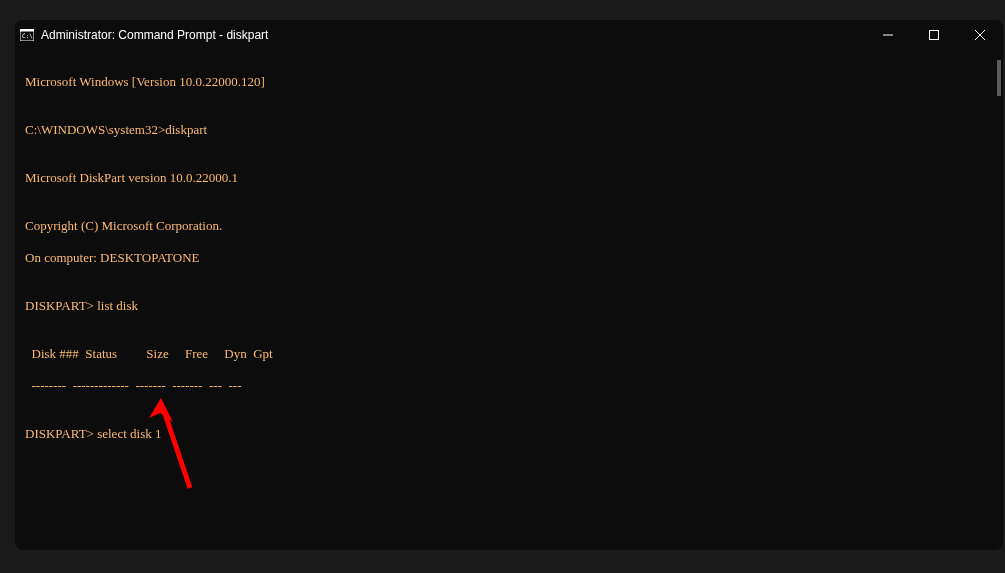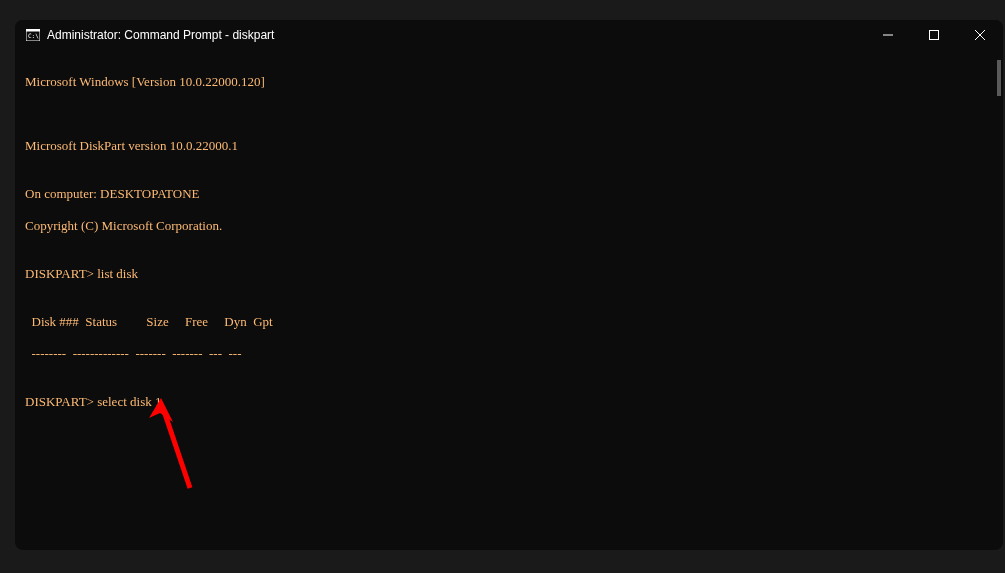--- a/index.html
+++ b/index.html
@@ -21,21 +21,21 @@
       background: #0c0c0c;
       border-radius: 8px;
       overflow: hidden;
       position: relative;
     }
     .titlebar {
       height: 30px;
       background: #0c0c0c;
       display: flex;
       align-items: center;
-      padding-left: 10px;
+      padding-left: 4px;
       color: #ffffff;
       font-family: "Segoe UI", sans-serif;
       font-size: 12px;
     }
     .titlebar-icon {
       width: 16px;
       height: 16px;
       margin-right: 6px;
       display: flex;
       align-items: center;
@@ -125,25 +125,26 @@
         <svg viewBox="0 0 10 10">
           <line x1="0" y1="0" x2="10" y2="10" stroke="#ffffff" stroke-width="1"></line>
           <line x1="10" y1="0" x2="0" y2="10" stroke="#ffffff" stroke-width="1"></line>
         </svg>
       </div>
     </div>
   </div>
   <div class="terminal-body">
 <span class="line">Microsoft Windows [Version 10.0.22000.120]</span>
 <span class="line"></span>
+<span class="line">C:\WINDOWS\system32&gt;diskpart</span>
 <span class="line"></span>
 <span class="line">Microsoft DiskPart version 10.0.22000.1</span>
 <span class="line"></span>
+<span class="line">Copyright (C) Microsoft Corporation.</span>
 <span class="line">On computer: DESKTOPATONE</span>
-<span class="line">Copyright (C) Microsoft Corporation.</span>
 <span class="line"></span>
 <span class="line">DISKPART&gt; list disk</span>
 <span class="line"></span>
 <span class="line">  Disk ###  Status         Size     Free     Dyn  Gpt</span>
 <span class="line">  --------  -------------  -------  -------  ---  ---</span>
 <span class="line"></span>
 <span class="line">DISKPART&gt; select disk 1</span>
 <span class="line"></span>
 
 <span class="line"></span>

